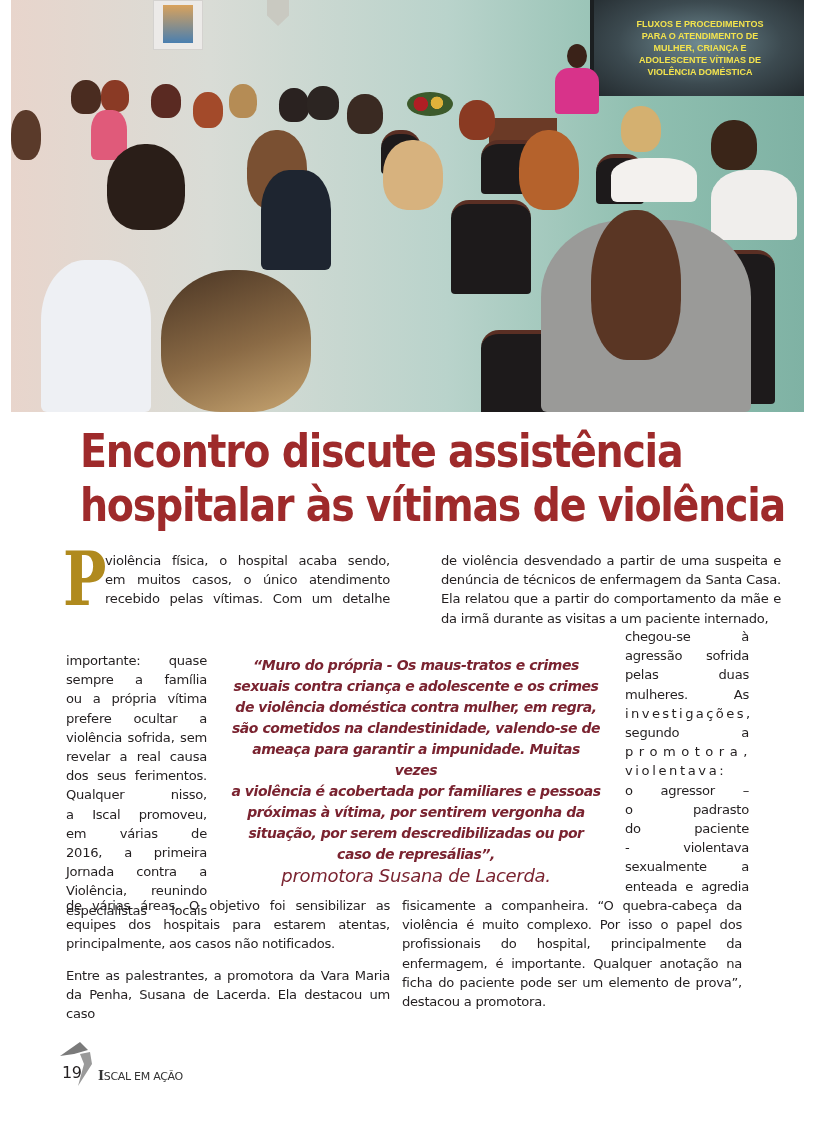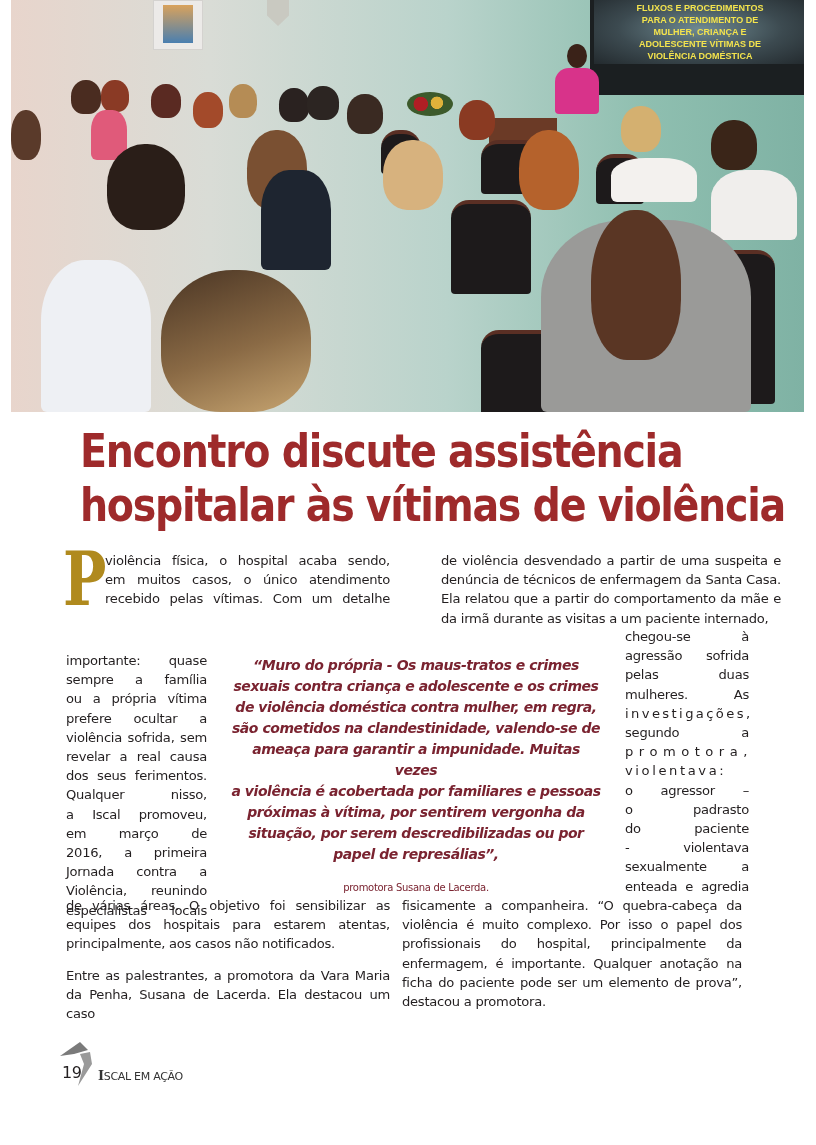--- a/index.html
+++ b/index.html
@@ -5,21 +5,21 @@
   html, body { margin:0; padding:0; background:#ffffff; }
   body { width:816px; height:1145px; position:relative; overflow:hidden; font-family:"DejaVu Sans", sans-serif; color:#231f20; }
 
   
   .photo { position:absolute; left:11px; top:0; width:793px; height:412px; overflow:hidden;
     background:linear-gradient(90deg,#e8d5cc 0%,#d9dcd6 25%,#b9d3cb 55%,#8fbfb0 80%,#7fb2a4 100%); }
   .wall-art { position:absolute; left:142px; top:0; width:48px; height:48px; background:#eceae8; border:1px solid #d4d2cf; }
   .wall-art-inner { position:absolute; left:9px; top:4px; width:30px; height:38px; background:linear-gradient(180deg,#d9a25c,#4a7fb0); }
   .wall-lamp { position:absolute; left:256px; top:0; width:22px; height:26px; background:#c9c9c1; clip-path:polygon(0 0,100% 0,100% 60%,50% 100%,0 60%); }
   .screen { position:absolute; left:579px; top:0; width:222px; height:95px; background:#1b1f21; }
-  .screen-inner { position:absolute; left:4px; top:0; width:212px; height:64px;
+  .screen-inner { position:absolute; left:4px; top:0; width:212px; height:96px;
     background:radial-gradient(ellipse at 50% 45%,#6f8a92 0%,#3c4a50 55%,#232a2e 100%); display:flex; flex-direction:column; align-items:center; justify-content:center; }
   .screen-line { font-family:"Liberation Sans", sans-serif; font-weight:bold; font-size:9px; line-height:12px; color:#f3e34d; text-align:center; white-space:nowrap; }
   .speaker { position:absolute; left:540px; top:44px; width:52px; height:80px; }
   .speaker-head { position:absolute; left:16px; top:0; width:20px; height:24px; border-radius:50%; background:#3a2218; }
   .speaker-body { position:absolute; left:4px; top:24px; width:44px; height:46px; border-radius:14px 14px 4px 4px; background:#d8338a; }
   .desk { position:absolute; left:478px; top:118px; width:68px; height:44px; background:#6b3a26; }
   .flowers { position:absolute; left:396px; top:92px; width:46px; height:24px; border-radius:50%; background:radial-gradient(circle at 30% 50%,#b01e24 0 20%,transparent 22%),radial-gradient(circle at 65% 45%,#e0b23a 0 18%,transparent 20%),#3d5a2b; }
   .crowd { position:absolute; left:0; top:70px; width:793px; height:342px; }
   .head { position:absolute; border-radius:48% 48% 40% 40%; }
   .shirt { position:absolute; border-radius:40% 40% 6px 6px; }
@@ -33,21 +33,21 @@
   
   .txt { position:absolute; font-family:"DejaVu Sans", sans-serif; font-size:13.1px; line-height:19.2px; color:#231f20; text-align:justify; margin:0; letter-spacing:-0.25px; }
   .txt.last { text-align-last:left; }
   .dropcap { position:absolute; left:63px; top:548px; font-family:"DejaVu Serif", serif; font-weight:bold; font-size:74px; line-height:62px; color:#b08a1e; transform:scaleX(0.78); transform-origin:left top; }
 
   
   .quote { position:absolute; left:231px; top:655px; width:370px; text-align:center; color:#7a2330;
     font-family:"DejaVu Sans", sans-serif; }
   .quote-text { font-style:italic; font-weight:bold; font-size:14px; line-height:21px; letter-spacing:-0.45px; margin:0; }
   .quote-lead { font-weight:bold; }
-  .quote-attr { font-size:10px; line-height:21px; letter-spacing:-0.3px; margin:12px; }
+  .quote-attr { font-size:18px; line-height:21px; letter-spacing:-0.3px; margin:0;font-style:italic; }
 
   
   .footer-logo { position:absolute; left:58px; top:1040px; width:36px; height:46px; }
   .page-number { position:absolute; left:62px; top:1063px; font-family:"DejaVu Sans", sans-serif; font-size:16px; color:#231f20; letter-spacing:-0.5px; }
   .mag-name { position:absolute; left:98px; top:1068px; font-family:"DejaVu Sans", sans-serif; font-size:11px; color:#333; letter-spacing:-0.3px; }
   .mag-name .cap { font-family:"DejaVu Serif", serif; font-weight:bold; font-size:13px; }
 </style>
 </head>
 <body>
 
@@ -125,41 +125,41 @@
 <div class="txt" style="left:66px;top:627px;width:141px;margin-top:24px;">
   <div style="text-align-last:justify">importante: quase</div>
   <div style="text-align-last:justify">sempre a família</div>
   <div style="text-align-last:justify">ou a própria vítima</div>
   <div style="text-align-last:justify">prefere ocultar a</div>
   <div style="text-align-last:justify">violência sofrida, sem</div>
   <div style="text-align-last:justify">revelar a real causa</div>
   <div style="text-align-last:justify">dos seus ferimentos.</div>
   <div style="text-align-last:justify">Qualquer nisso,</div>
   <div style="text-align-last:justify">a Iscal promoveu,</div>
-  <div style="text-align-last:justify">em março de</div>
+  <div style="text-align-last:justify">em várias de</div>
   <div style="text-align-last:justify">2016, a primeira</div>
   <div style="text-align-last:justify">Jornada contra a</div>
   <div style="text-align-last:justify">Violência, reunindo</div>
   <div style="text-align-last:justify">especialistas locais</div>
 </div>
 
 <p class="txt last" style="left:66px;top:896px;width:324px;">de várias áreas. O objetivo foi sensibilizar as equipes dos hospitais para estarem atentas, principalmente, aos casos não notificados.</p>
 <p class="txt" style="left:66px;top:966px;width:324px;">Entre as palestrantes, a promotora da Vara Maria da Penha, Susana de Lacerda. Ela destacou um caso</p>
 
 <div class="quote">
   <p class="quote-text">
     <span class="quote-lead">“Muro do própria - </span><span>Os  maus-tratos e crimes</span><br>
     <span>sexuais contra criança e adolescente e os crimes</span><br>
     <span>de violência doméstica contra mulher, em regra,</span><br>
     <span>são cometidos na clandestinidade, valendo-se de</span><br>
     <span>ameaça para garantir a impunidade. Muitas vezes</span><br>
     <span>a violência é acobertada por familiares e pessoas</span><br>
     <span>próximas à vítima, por sentirem vergonha da</span><br>
     <span>situação, por serem descredibilizadas ou por</span><br>
-    <span>papel de represálias”,</span>
+    <span>caso de represálias”,</span>
   </p>
   <p class="quote-attr">promotora Susana de Lacerda.</p>
 </div>
 
 <p class="txt" style="left:409px;top:551px;width:340px;margin-left:32px;">de violência desvendado a partir de uma suspeita e denúncia de técnicos de enfermagem da Santa Casa. Ela relatou que a partir do comportamento da mãe e da irmã durante as visitas a um paciente internado,</p>
 
 <div class="txt" style="left:625px;top:627px;width:124px;">
   <div style="text-align-last:justify">chegou-se à</div>
   <div style="text-align-last:justify">agressão sofrida</div>
   <div style="text-align-last:justify">pelas duas</div>

